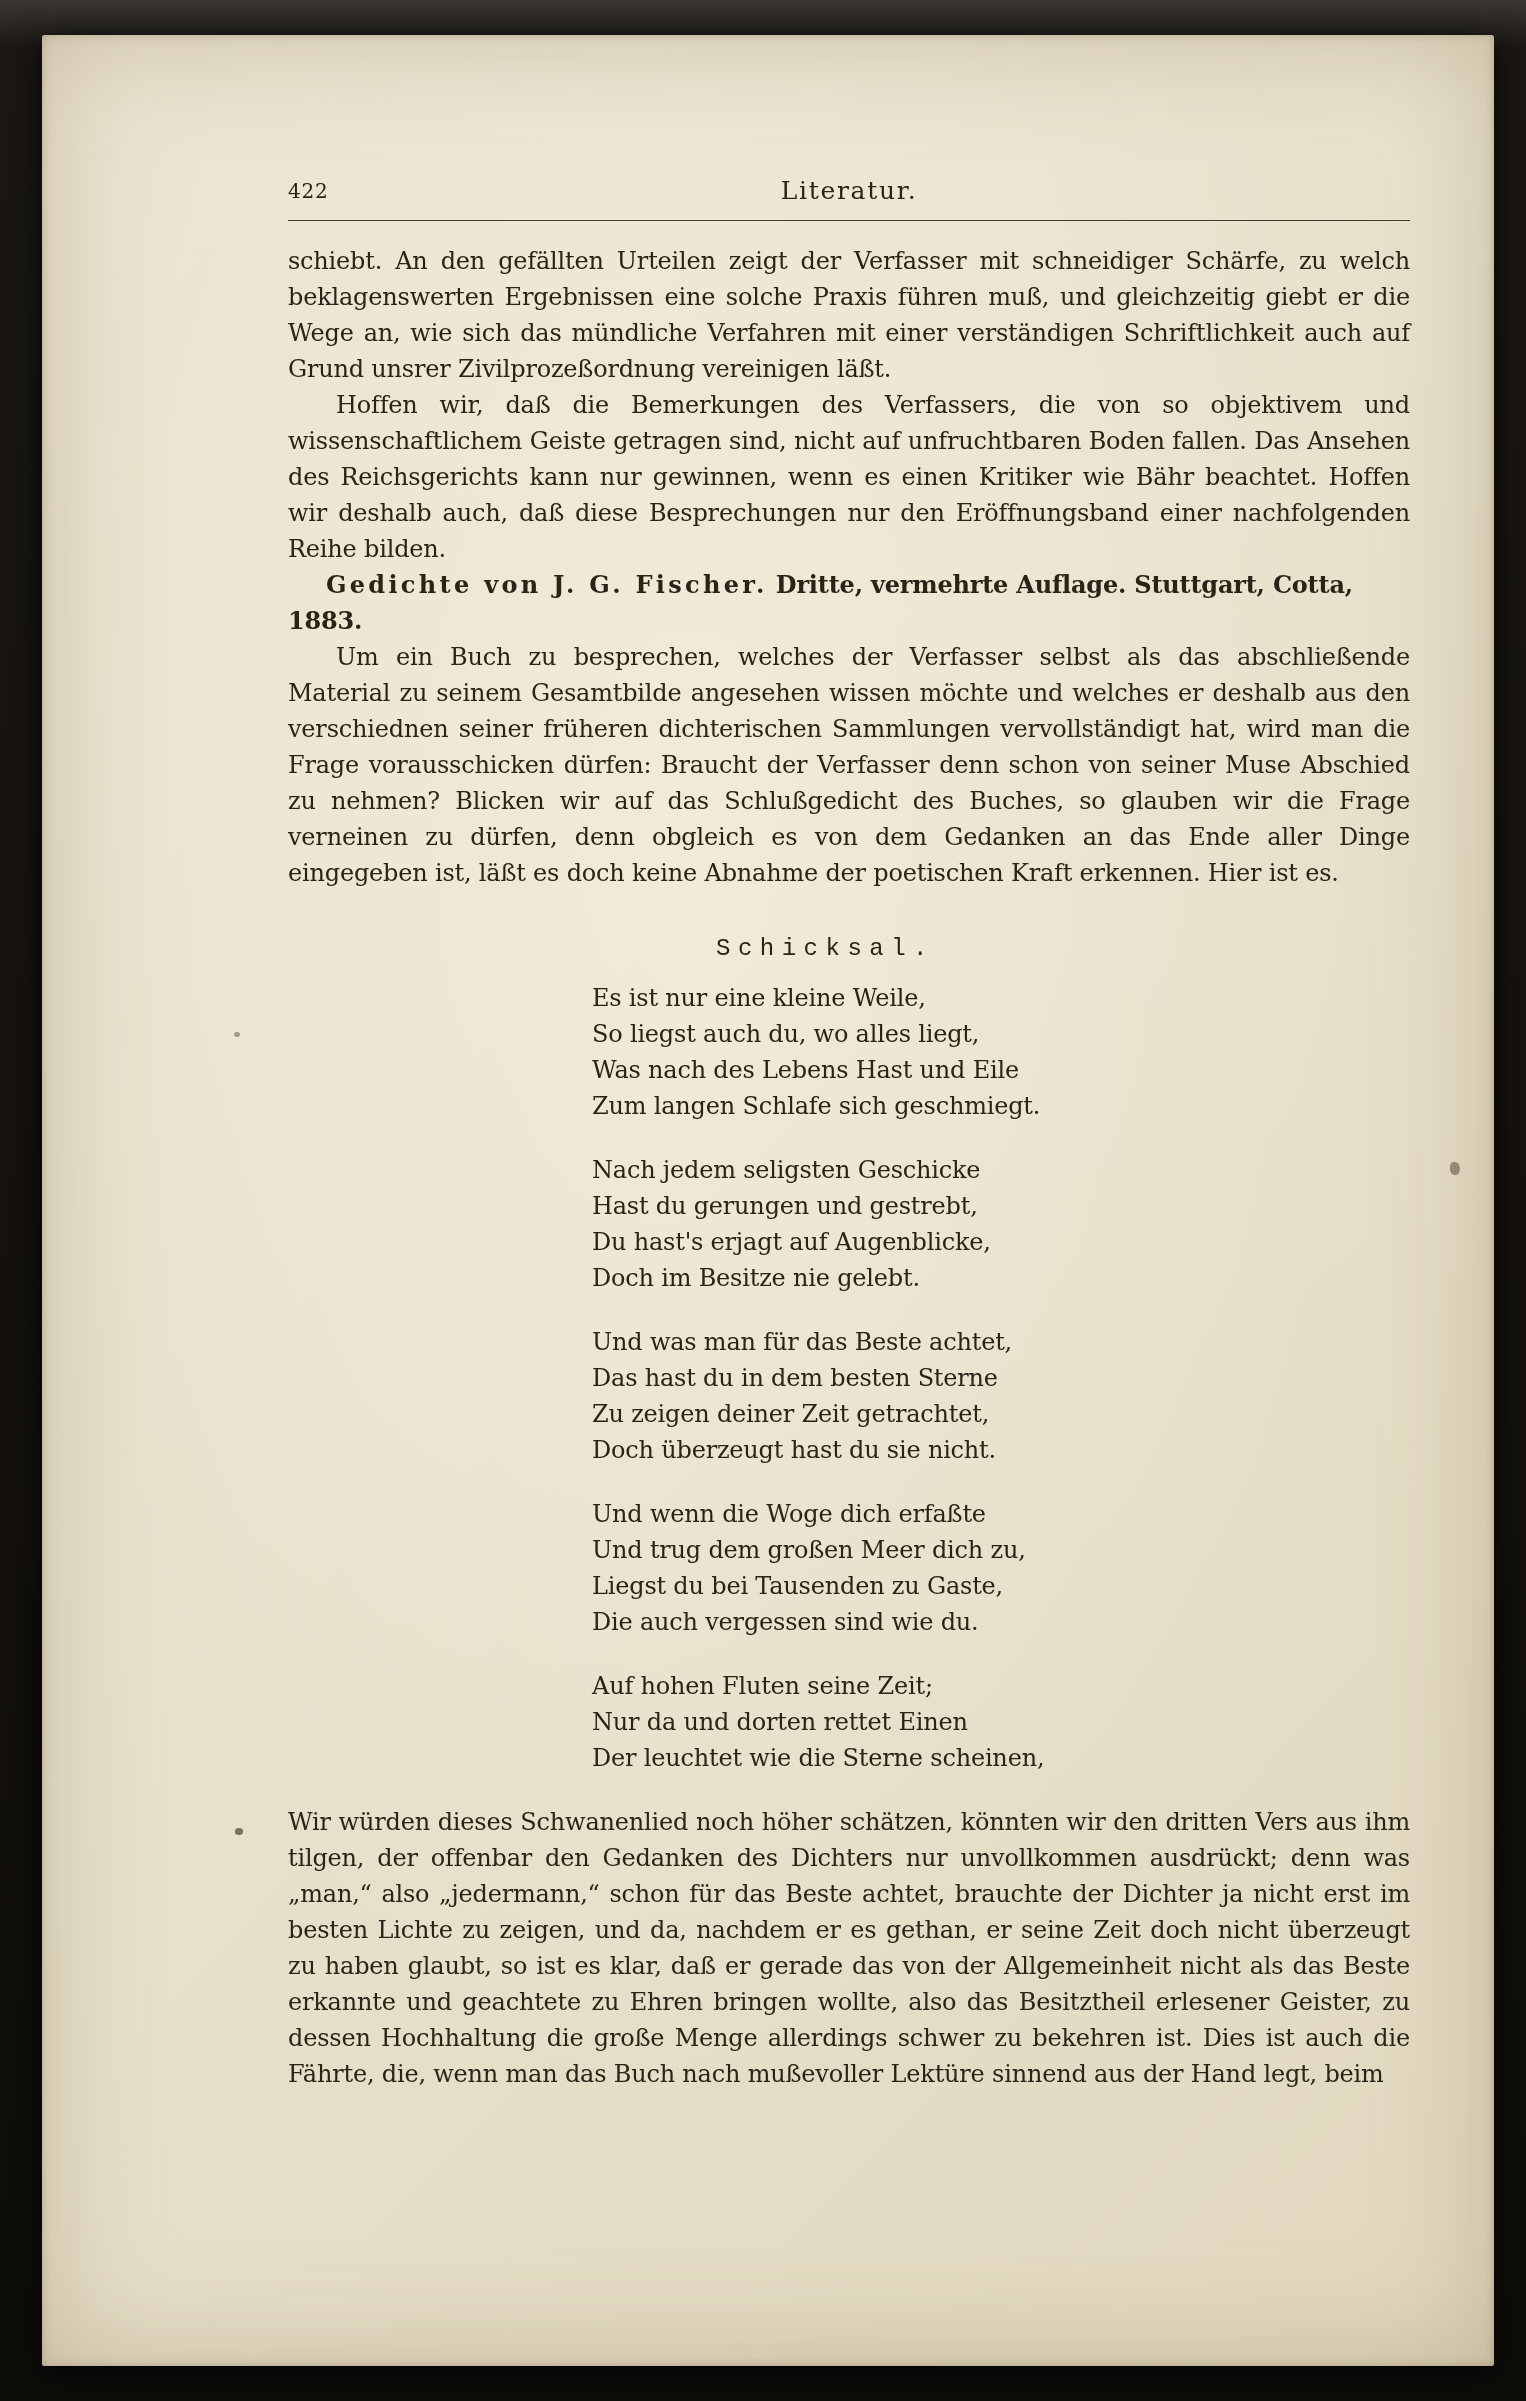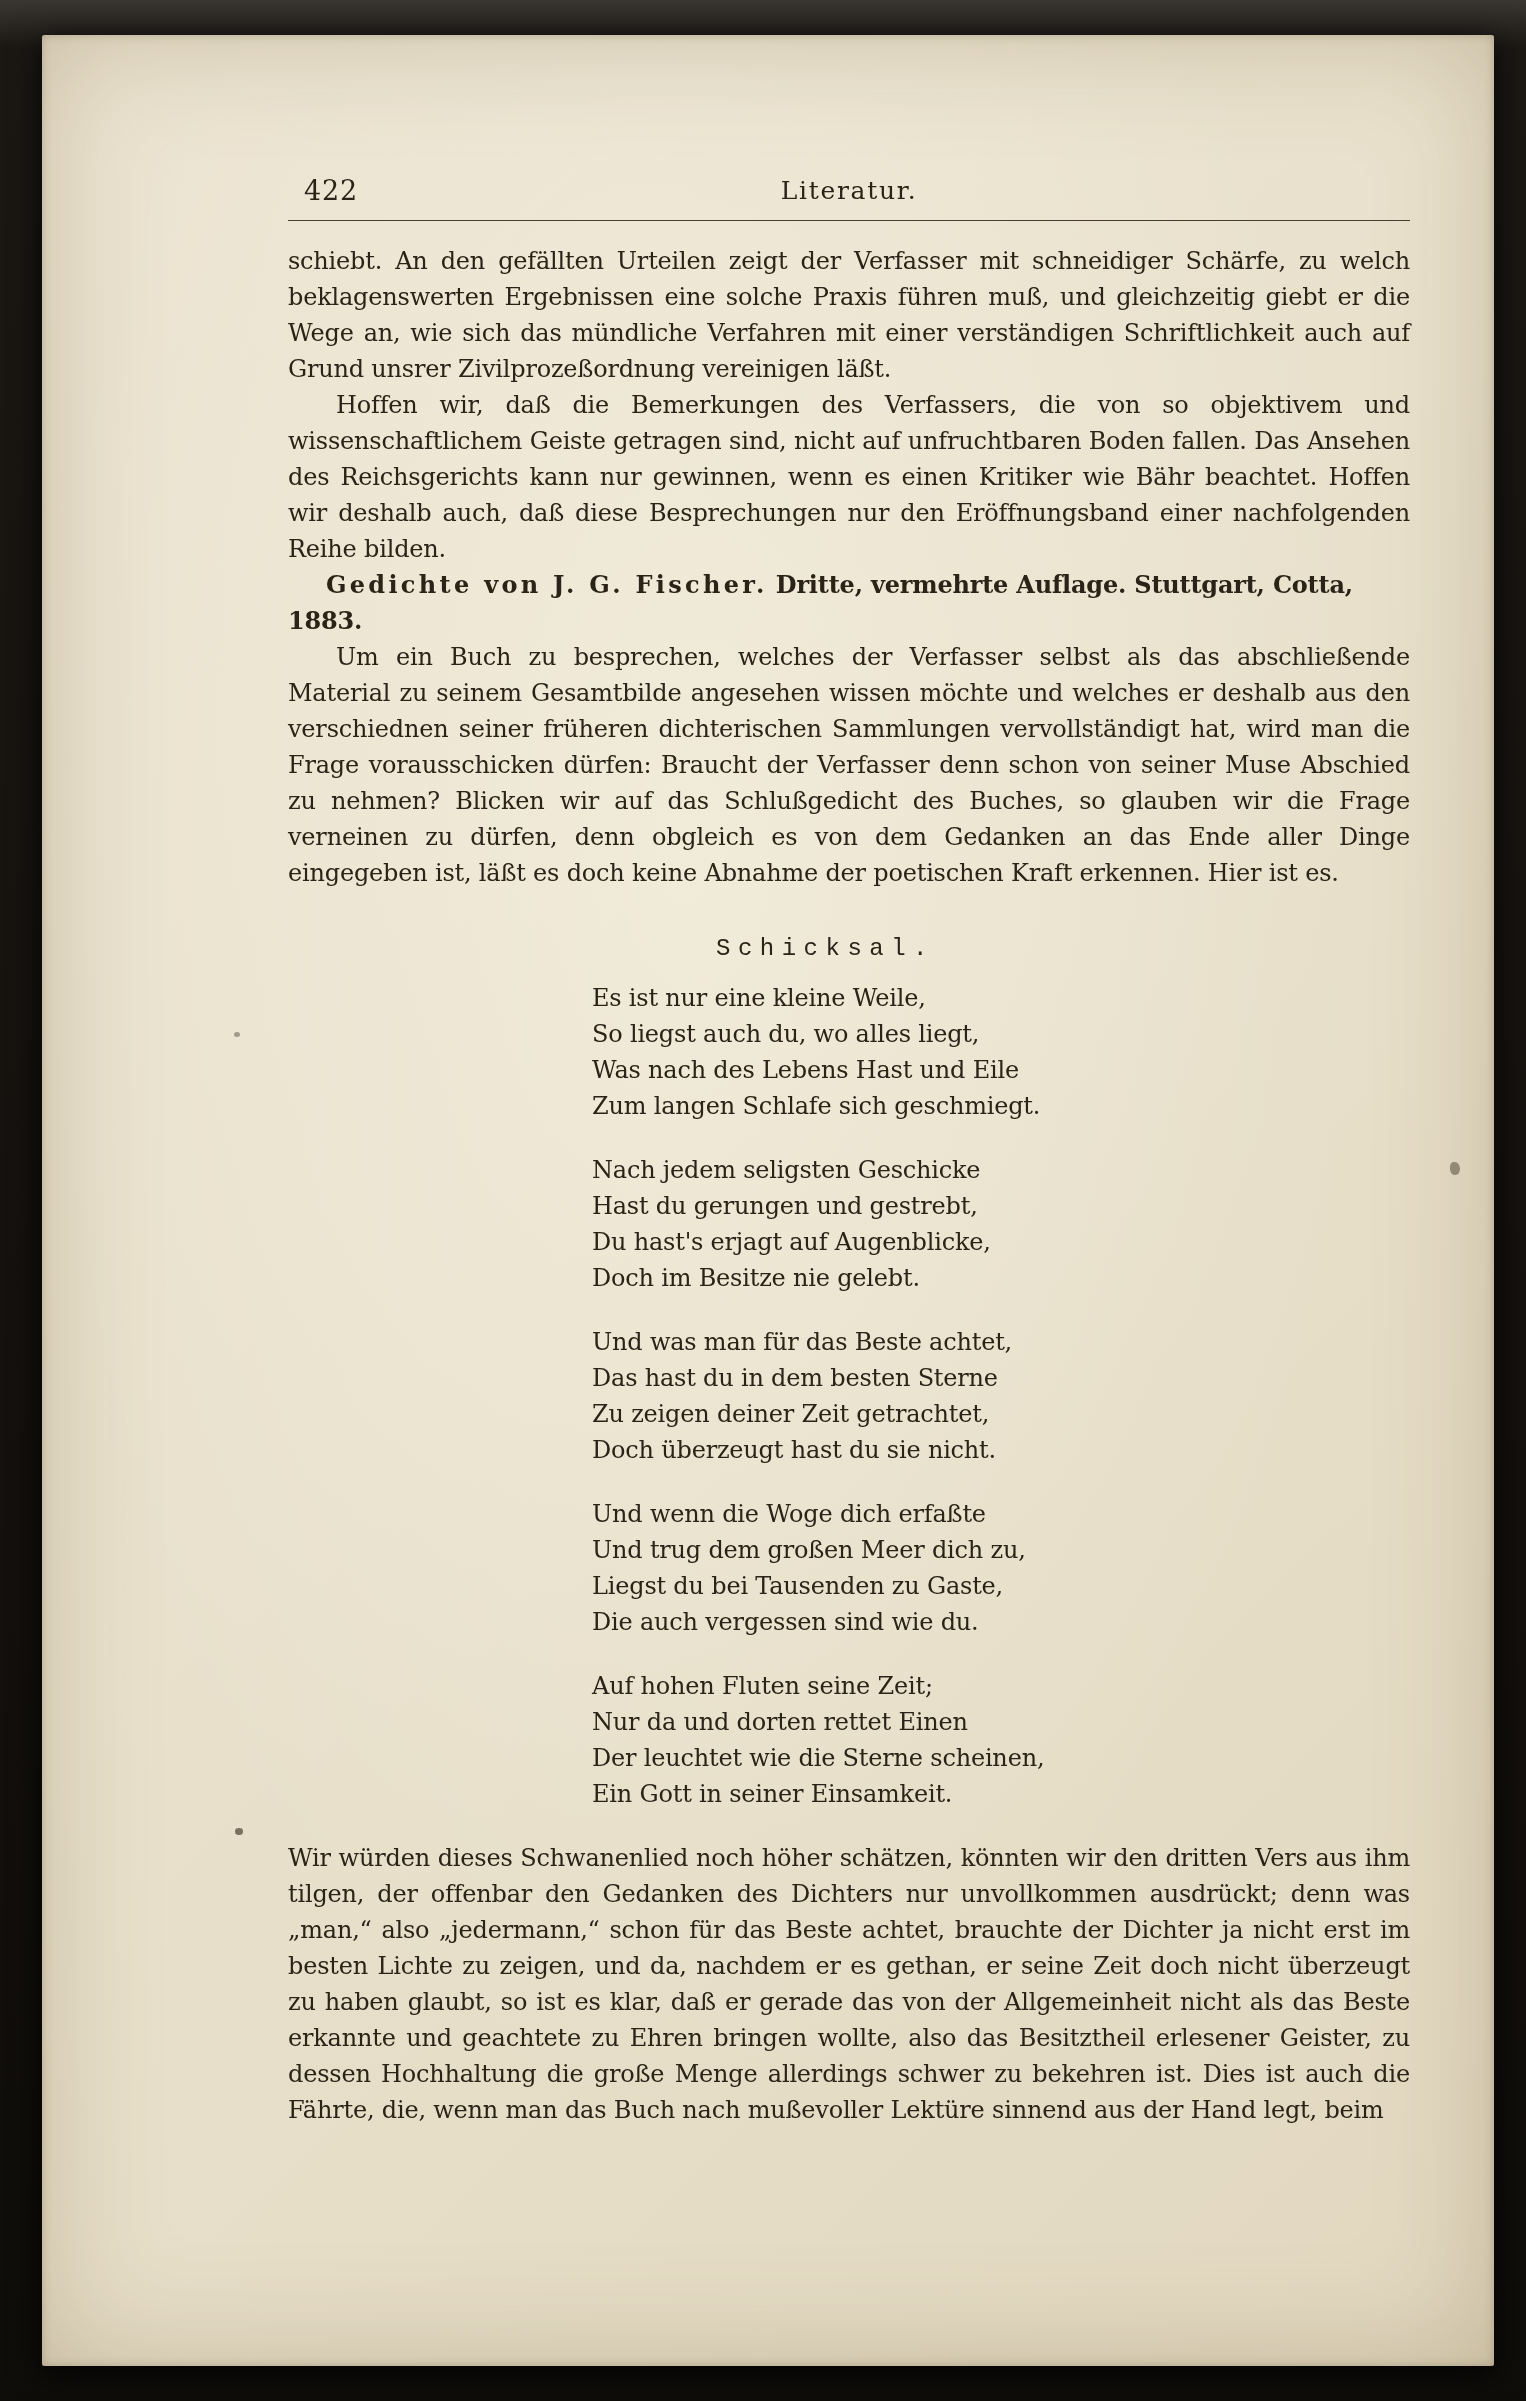--- a/index.html
+++ b/index.html
@@ -41,23 +41,23 @@
     text-align: justify;
   }
   .running-head {
     position: relative;
     height: 47px;
     border-bottom: 1.7px solid #463d2d;
     margin-bottom: 22px;
   }
   .page-number {
     position: absolute;
-    left: 16px;
+    left: 0;
     top: 0;
-    font-size: 27px;
+    font-size: 20px;
     letter-spacing: 0.8px;
   }
   .running-title {
     position: absolute;
     left: 0;
     width: 100%;
     top: 0;
     text-align: center;
     font-size: 25px;
     letter-spacing: 1.7px;
@@ -158,21 +158,20 @@
         <span class="verse-line">Und wenn die Woge dich erfaßte</span>
         <span class="verse-line">Und trug dem großen Meer dich zu,</span>
         <span class="verse-line">Liegst du bei Tausenden zu Gaste,</span>
         <span class="verse-line">Die auch vergessen sind wie du.</span>
       </div>
 
       <div class="stanza">
         <span class="verse-line">Auf hohen Fluten seine Zeit;</span>
         <span class="verse-line">Nur da und dorten rettet Einen</span>
         <span class="verse-line">Der leuchtet wie die Sterne scheinen,</span>
-        <span class="verse-line">Ein Gott in seiner Einsamkeit.</span>
       </div>
     </div>
 
     <p class="para closing">Wir würden dieses Schwanenlied noch höher schätzen, könnten wir den dritten Vers aus ihm tilgen, der offenbar den Gedanken des Dichters nur unvollkommen ausdrückt; denn was „man,“ also „jedermann,“ schon für das Beste achtet, brauchte der Dichter ja nicht erst im besten Lichte zu zeigen, und da, nachdem er es gethan, er seine Zeit doch nicht überzeugt zu haben glaubt, so ist es klar, daß er gerade das von der Allgemeinheit nicht als das Beste erkannte und geachtete zu Ehren bringen wollte, also das Besitztheil erlesener Geister, zu dessen Hochhaltung die große Menge allerdings schwer zu bekehren ist. Dies ist auch die Fährte, die, wenn man das Buch nach mußevoller Lektüre sinnend aus der Hand legt, beim</p>
 
   </div>
 </div>
 
 
 </body></html>

